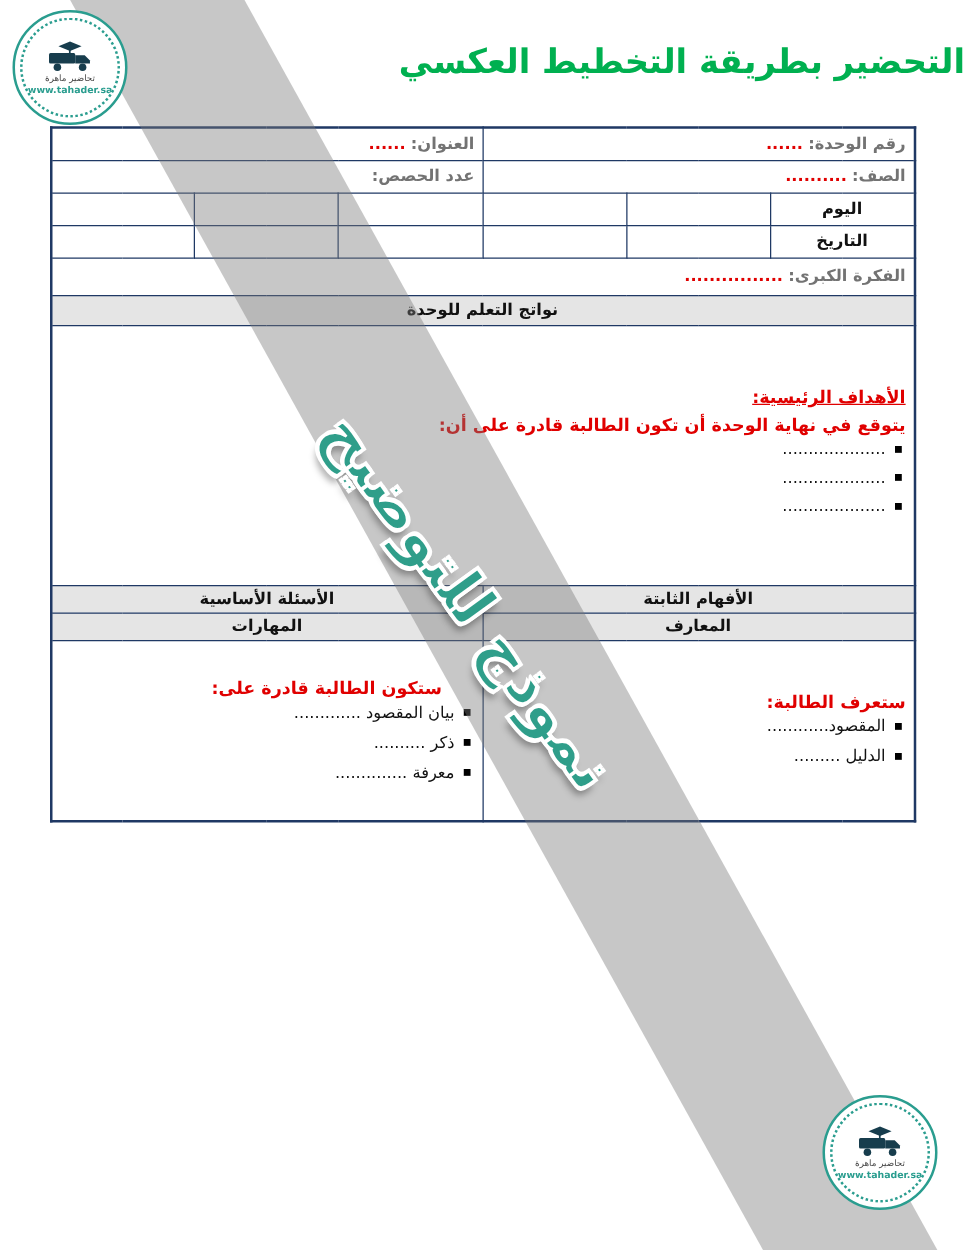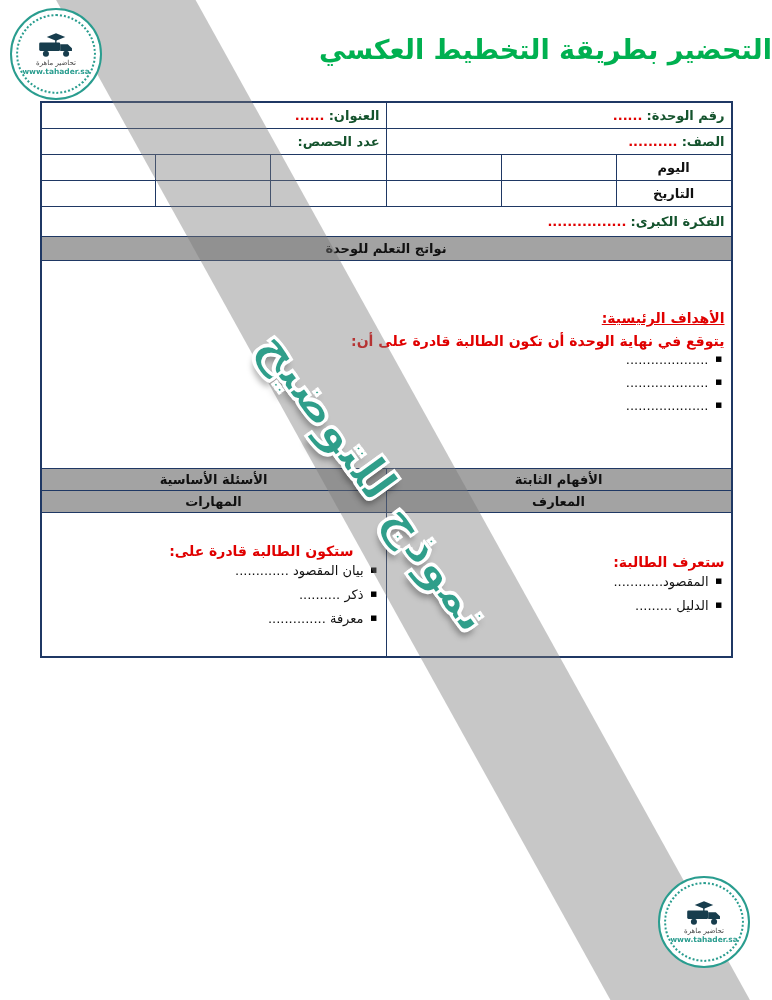--- a/index.html
+++ b/index.html
@@ -41,25 +41,25 @@
   table.form {
     width:693px; margin:34px auto 0;
     border-collapse:collapse; table-layout:fixed;
     border:2px solid #1f3864;
   }
   table.form td {
     border:1px solid #1f3864; font-size:13px; padding:2px 6px;
     vertical-align:middle; color:#111;
   }
   td.vtop { vertical-align:top; }
-  .lbl { color:#14532d; font-weight:bold; font-size:13px; }
+  .lbl { color:#737373; font-weight:bold; font-size:13px; }
   .red { color:#e00000; font-weight:bold; letter-spacing:1px; }
   .center { text-align:center; }
   .ghead {
-    background:#a3a3a3; color:#1f3864; font-weight:bold;
+    background:#e5e5e5; color:#1f3864; font-weight:bold;
     text-align:center; font-size:13px; padding:2px;
   }
   .redhead { color:#e00000; font-weight:bold; font-size:14px; line-height:1.6; }
   .u { text-decoration:underline; }
 
   ul.blt { list-style:none; margin:0; padding:0; }
   ul.blt li { position:relative; padding-right:16px; font-size:13px; color:#111; }
   ul.blt li::before {
     content:"▪"; position:absolute; right:2px; top:0; color:#000; font-size:11px;
   }

